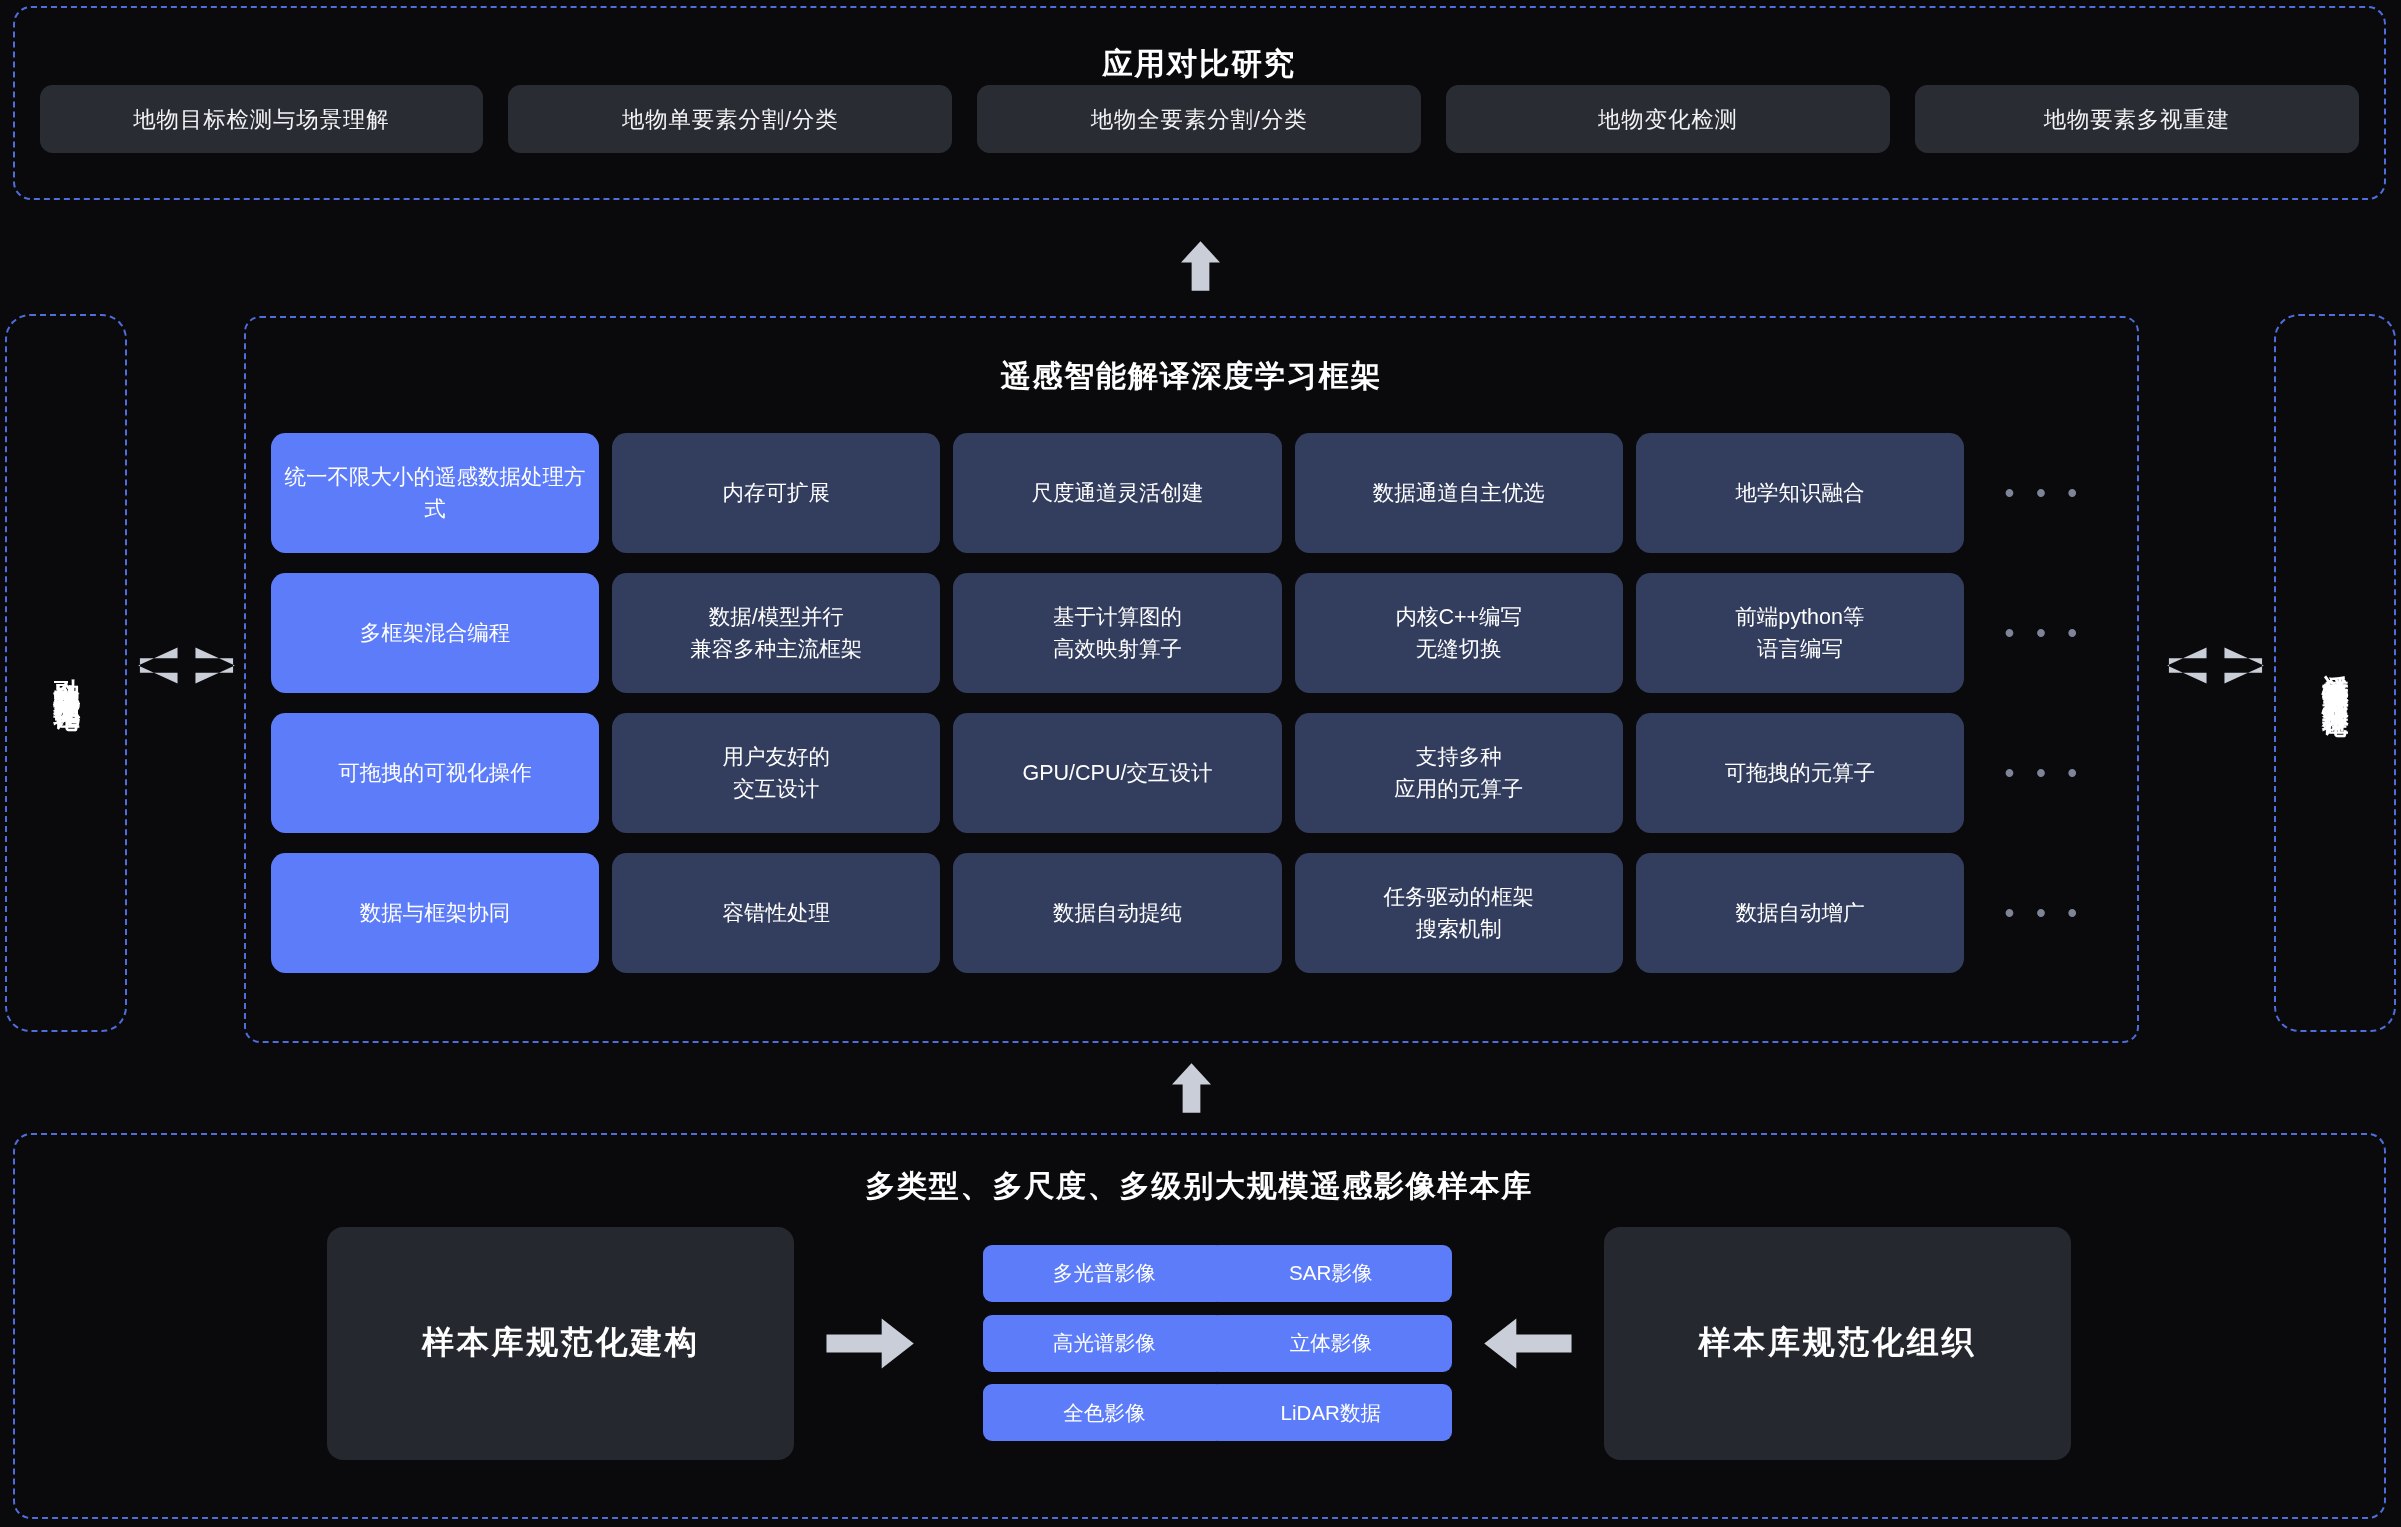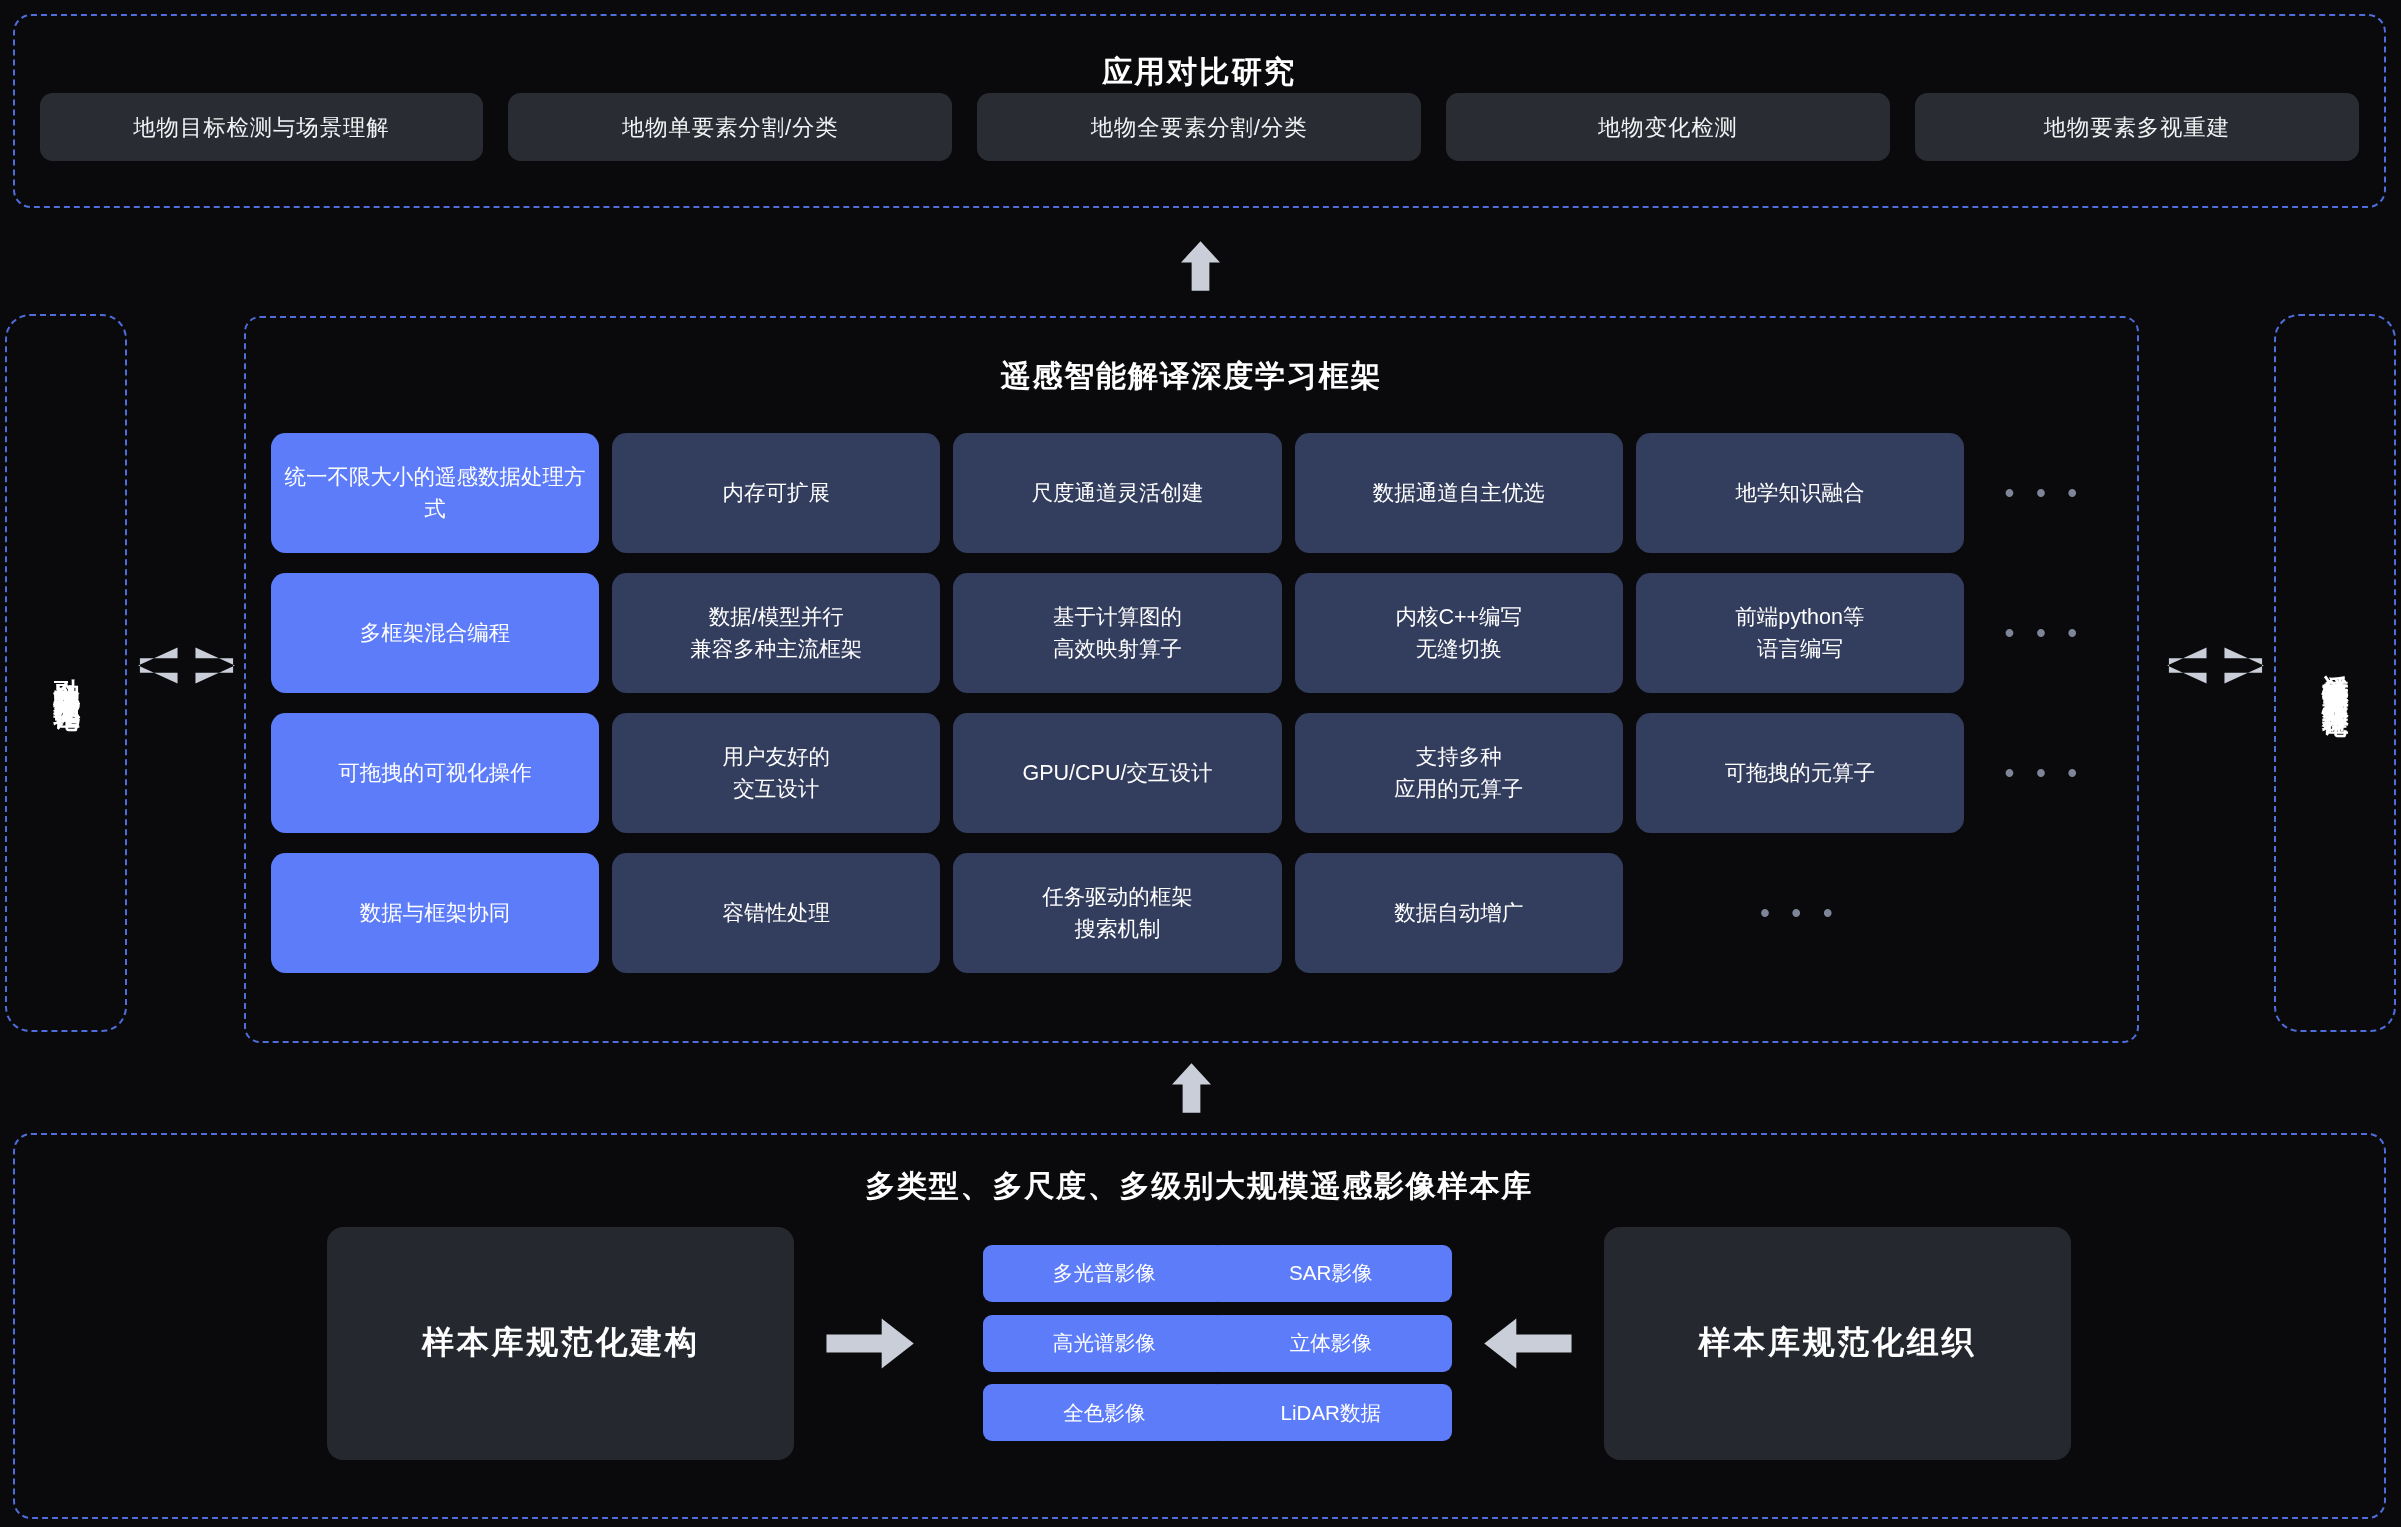--- a/index.html
+++ b/index.html
@@ -13,21 +13,21 @@
     font-family: "Liberation Sans", "DejaVu Sans", sans-serif;
     color: #ffffff;
     overflow: hidden;
     position: relative;
   }
 
   
   .app-band {
     position: absolute;
     left: 12.6px;
-    top: 14px;
+    top: 6px;
     width: 2373px;
     height: 194px;
     border: 2.7px dashed #4f6ddb;
     border-radius: 18px;
     box-sizing: border-box;
   }
   .app-title {
     text-align: center;
     font-size: 30.5px;
     font-weight: bold;
@@ -265,20 +265,21 @@
 
     <div class="cell accent">可拖拽的可视化操作</div>
     <div class="cell dark">用户友好的<br>交互设计</div>
     <div class="cell dark">GPU/CPU/交互设计</div>
     <div class="cell dark">支持多种<br>应用的元算子</div>
     <div class="cell dark">可拖拽的元算子</div>
     <div class="cell ellipsis">• • •</div>
 
     <div class="cell accent">数据与框架协同</div>
     <div class="cell dark">容错性处理</div>
+    <div class="cell dark">数据自动提纯</div>
     <div class="cell dark">任务驱动的框架<br>搜索机制</div>
     <div class="cell dark">数据自动增广</div>
     <div class="cell ellipsis">• • •</div>
 
   </div>
 </div>
 
 <div style="position:absolute; left:1172px; top:1063px;">
   <svg width="39" height="50" viewBox="0 0 44 56">
     <polygon points="22,0 44,24 32,24 32,56 12,56 12,24 0,24" fill="#c9ced8"></polygon>

